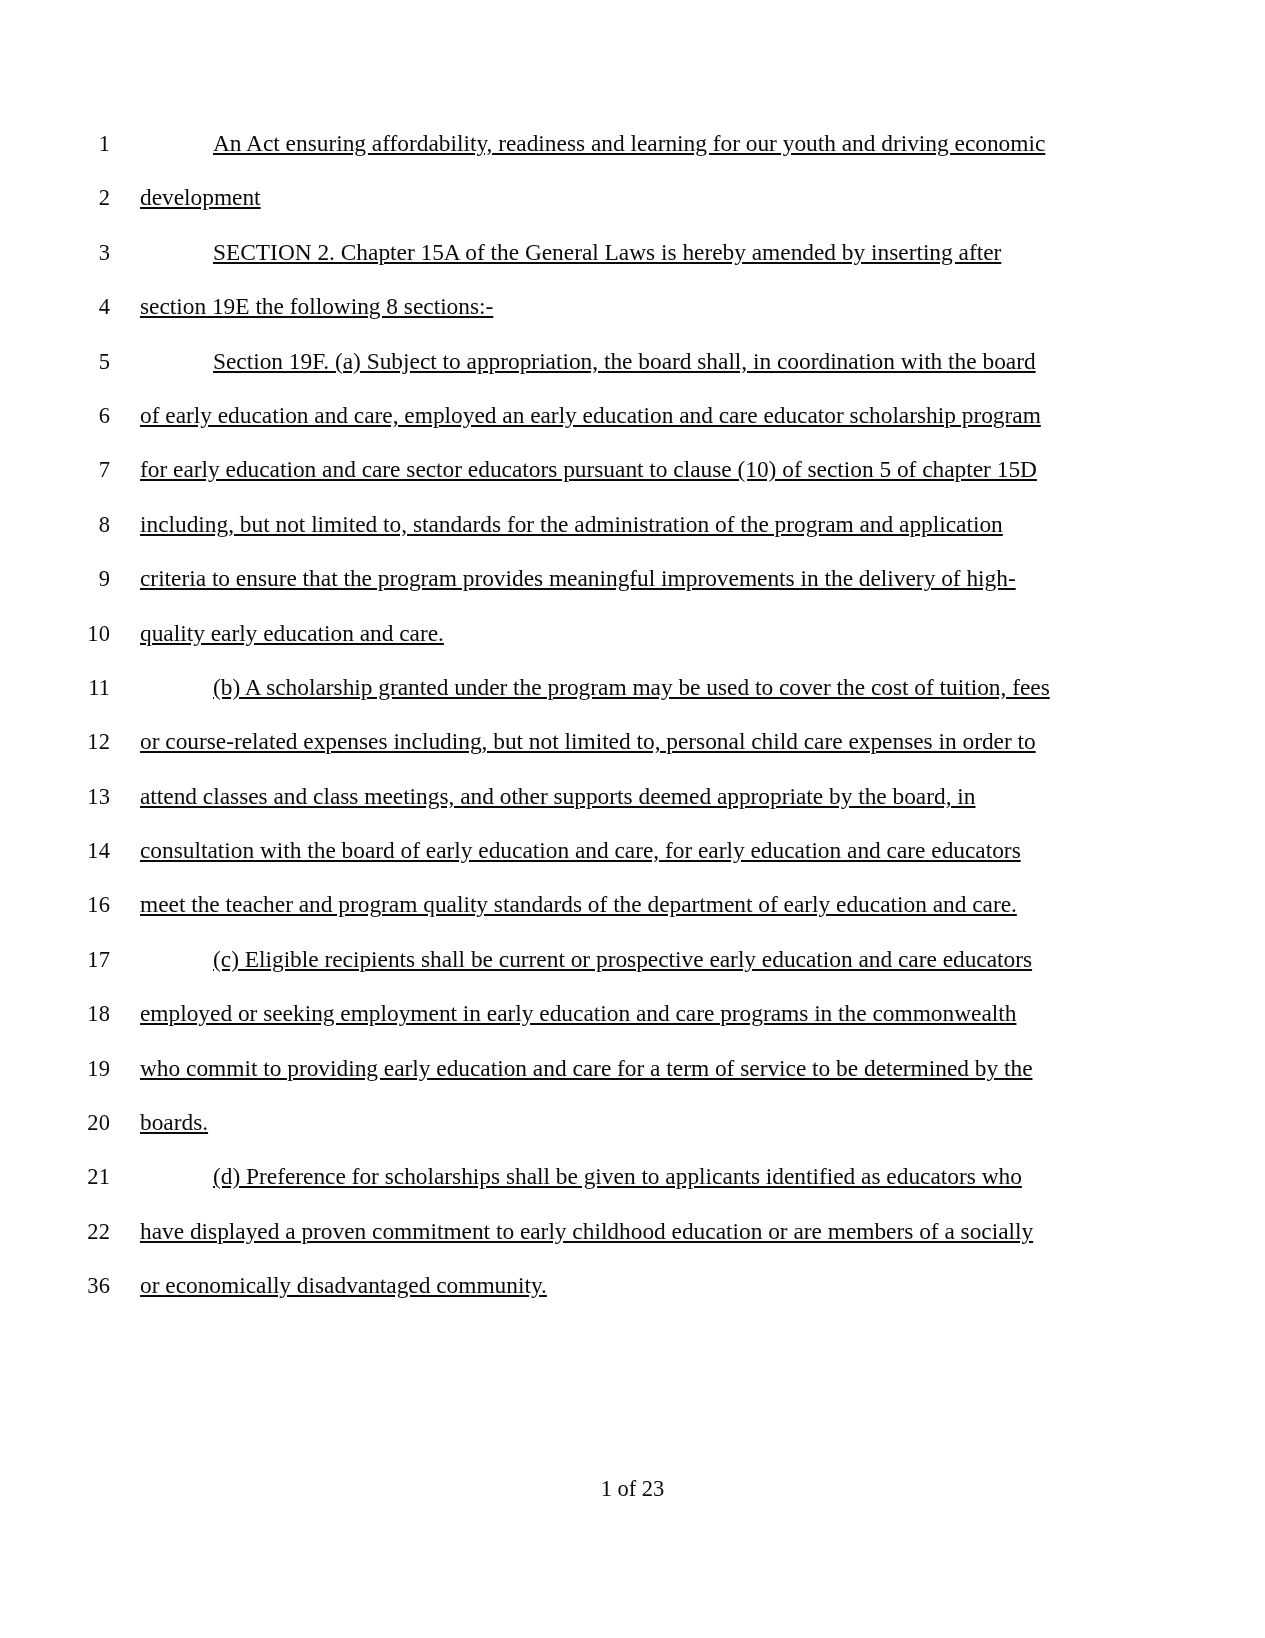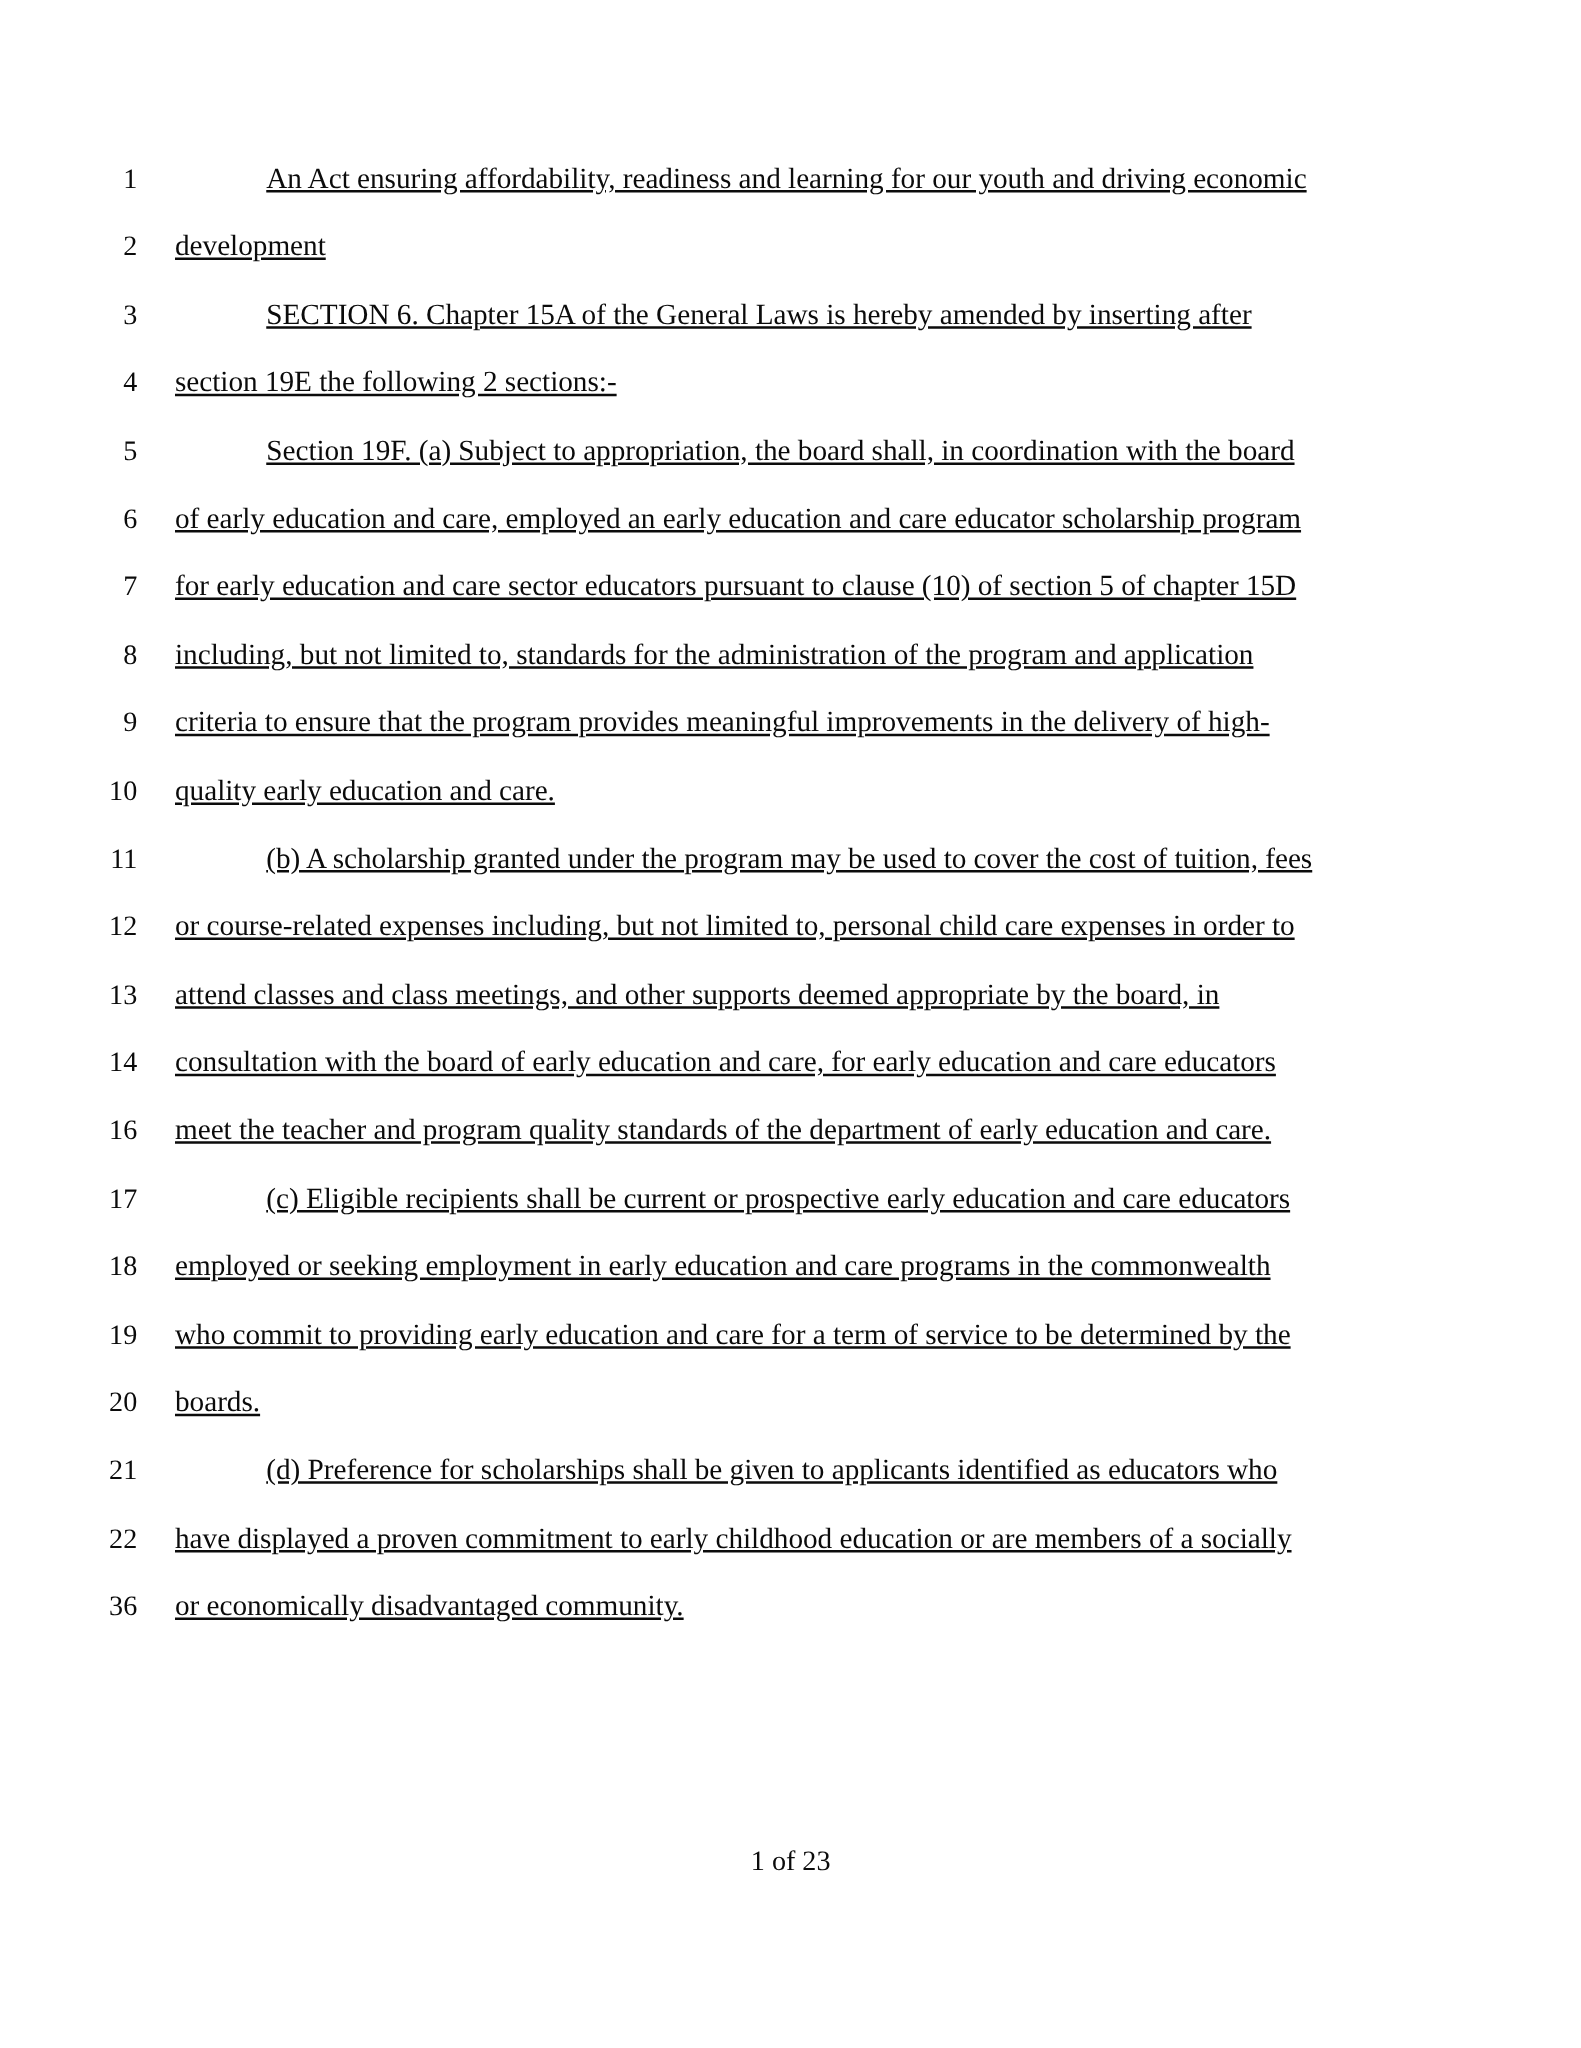--- a/index.html
+++ b/index.html
@@ -85,25 +85,25 @@
       <div class="line-row">
         <div class="line-number">1</div>
         <div class="line-text indented">An Act ensuring affordability, readiness and learning for our youth and driving economic</div>
       </div>
       <div class="line-row">
         <div class="line-number">2</div>
         <div class="line-text">development</div>
       </div>
       <div class="line-row">
         <div class="line-number">3</div>
-        <div class="line-text indented">SECTION 6. Chapter 15A of the General Laws is hereby amended by inserting after</div>
+        <div class="line-text indented">SECTION 2. Chapter 15A of the General Laws is hereby amended by inserting after</div>
       </div>
       <div class="line-row">
         <div class="line-number">4</div>
-        <div class="line-text">section 19E the following 2 sections:-</div>
+        <div class="line-text">section 19E the following 8 sections:-</div>
       </div>
       <div class="line-row">
         <div class="line-number">5</div>
         <div class="line-text indented">Section 19F. (a) Subject to appropriation, the board shall, in coordination with the board</div>
       </div>
       <div class="line-row">
         <div class="line-number">6</div>
         <div class="line-text">of early education and care, employed an early education and care educator scholarship program</div>
       </div>
       <div class="line-row">

